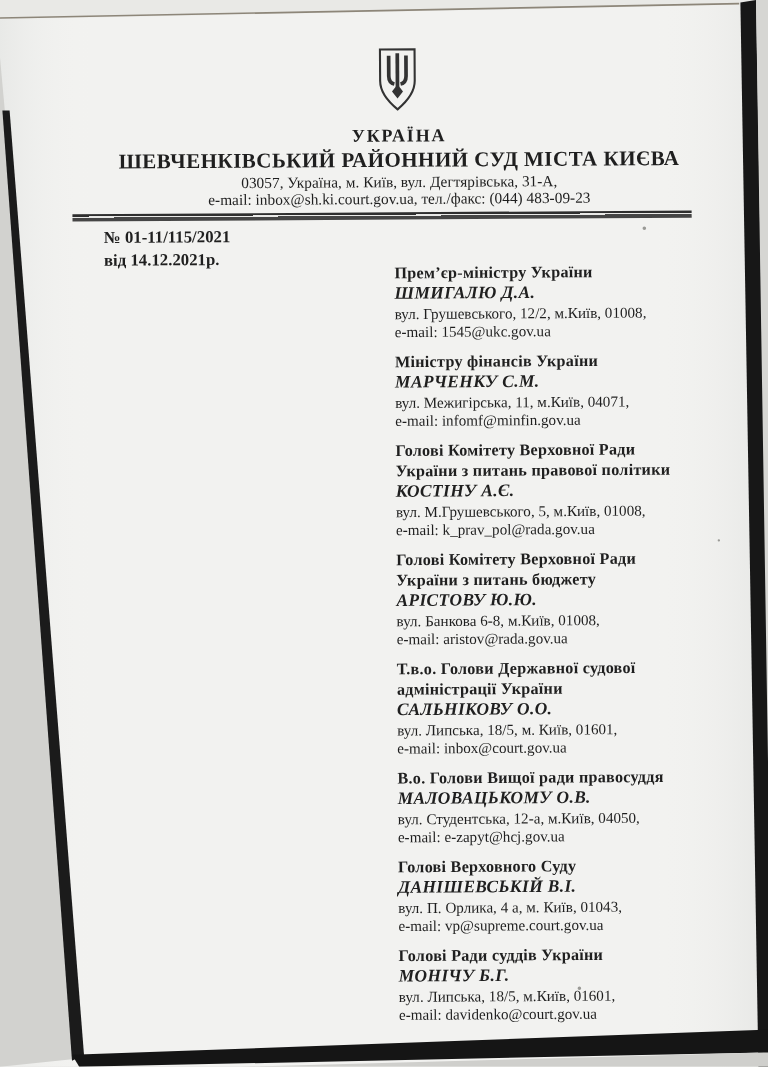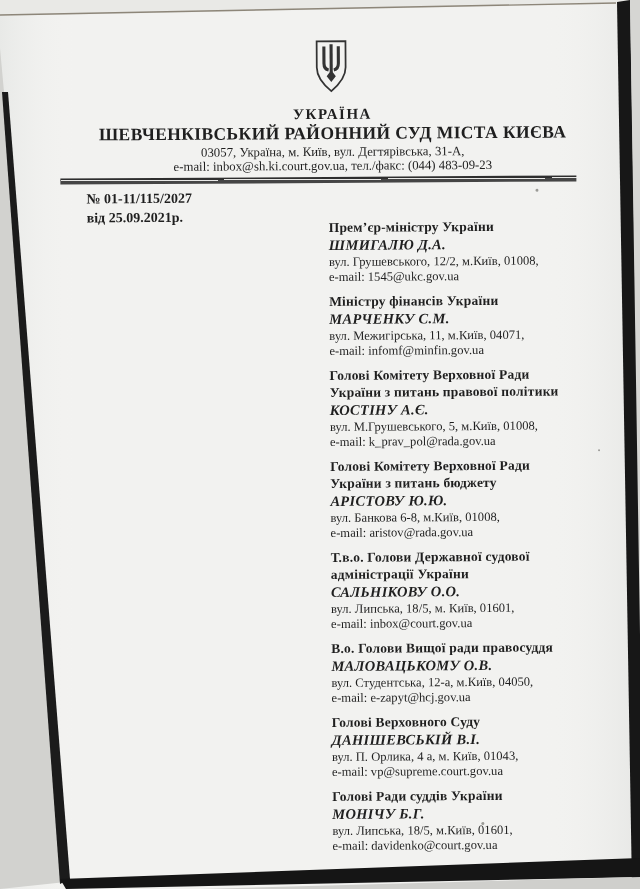--- a/index.html
+++ b/index.html
@@ -79,22 +79,22 @@
   </svg>
 
   <div class="hdr" id="country-title">УКРАЇНА</div>
   <div class="hdr" id="court-title">ШЕВЧЕНКІВСЬКИЙ РАЙОННИЙ СУД МІСТА КИЄВА</div>
   <div class="hdr" id="addr-line">03057, Україна, м. Київ, вул. Дегтярівська, 31-А,</div>
   <div class="hdr" id="contact-line">e-mail: inbox@sh.ki.court.gov.ua, тел./факс: (044) 483-09-23</div>
 
   <div id="divider"></div>
 
   <div id="ref-block">
-    <div>№ 01-11/115/2027</div>
-    <div>від 25.09.2021р.</div>
+    <div>№ 01-11/115/2021</div>
+    <div>від 14.12.2021р.</div>
   </div>
 
   <div id="recipients">
       <div class="recipient">
         <div class="rt">Прем’єр-міністру України</div>
         <div class="rn">ШМИГАЛЮ Д.А.</div>
         <div class="ra">вул. Грушевського, 12/2,  м.Київ, 01008,</div>
         <div class="ra">e-mail: 1545@ukc.gov.ua</div>
       </div>
       <div class="recipient">

